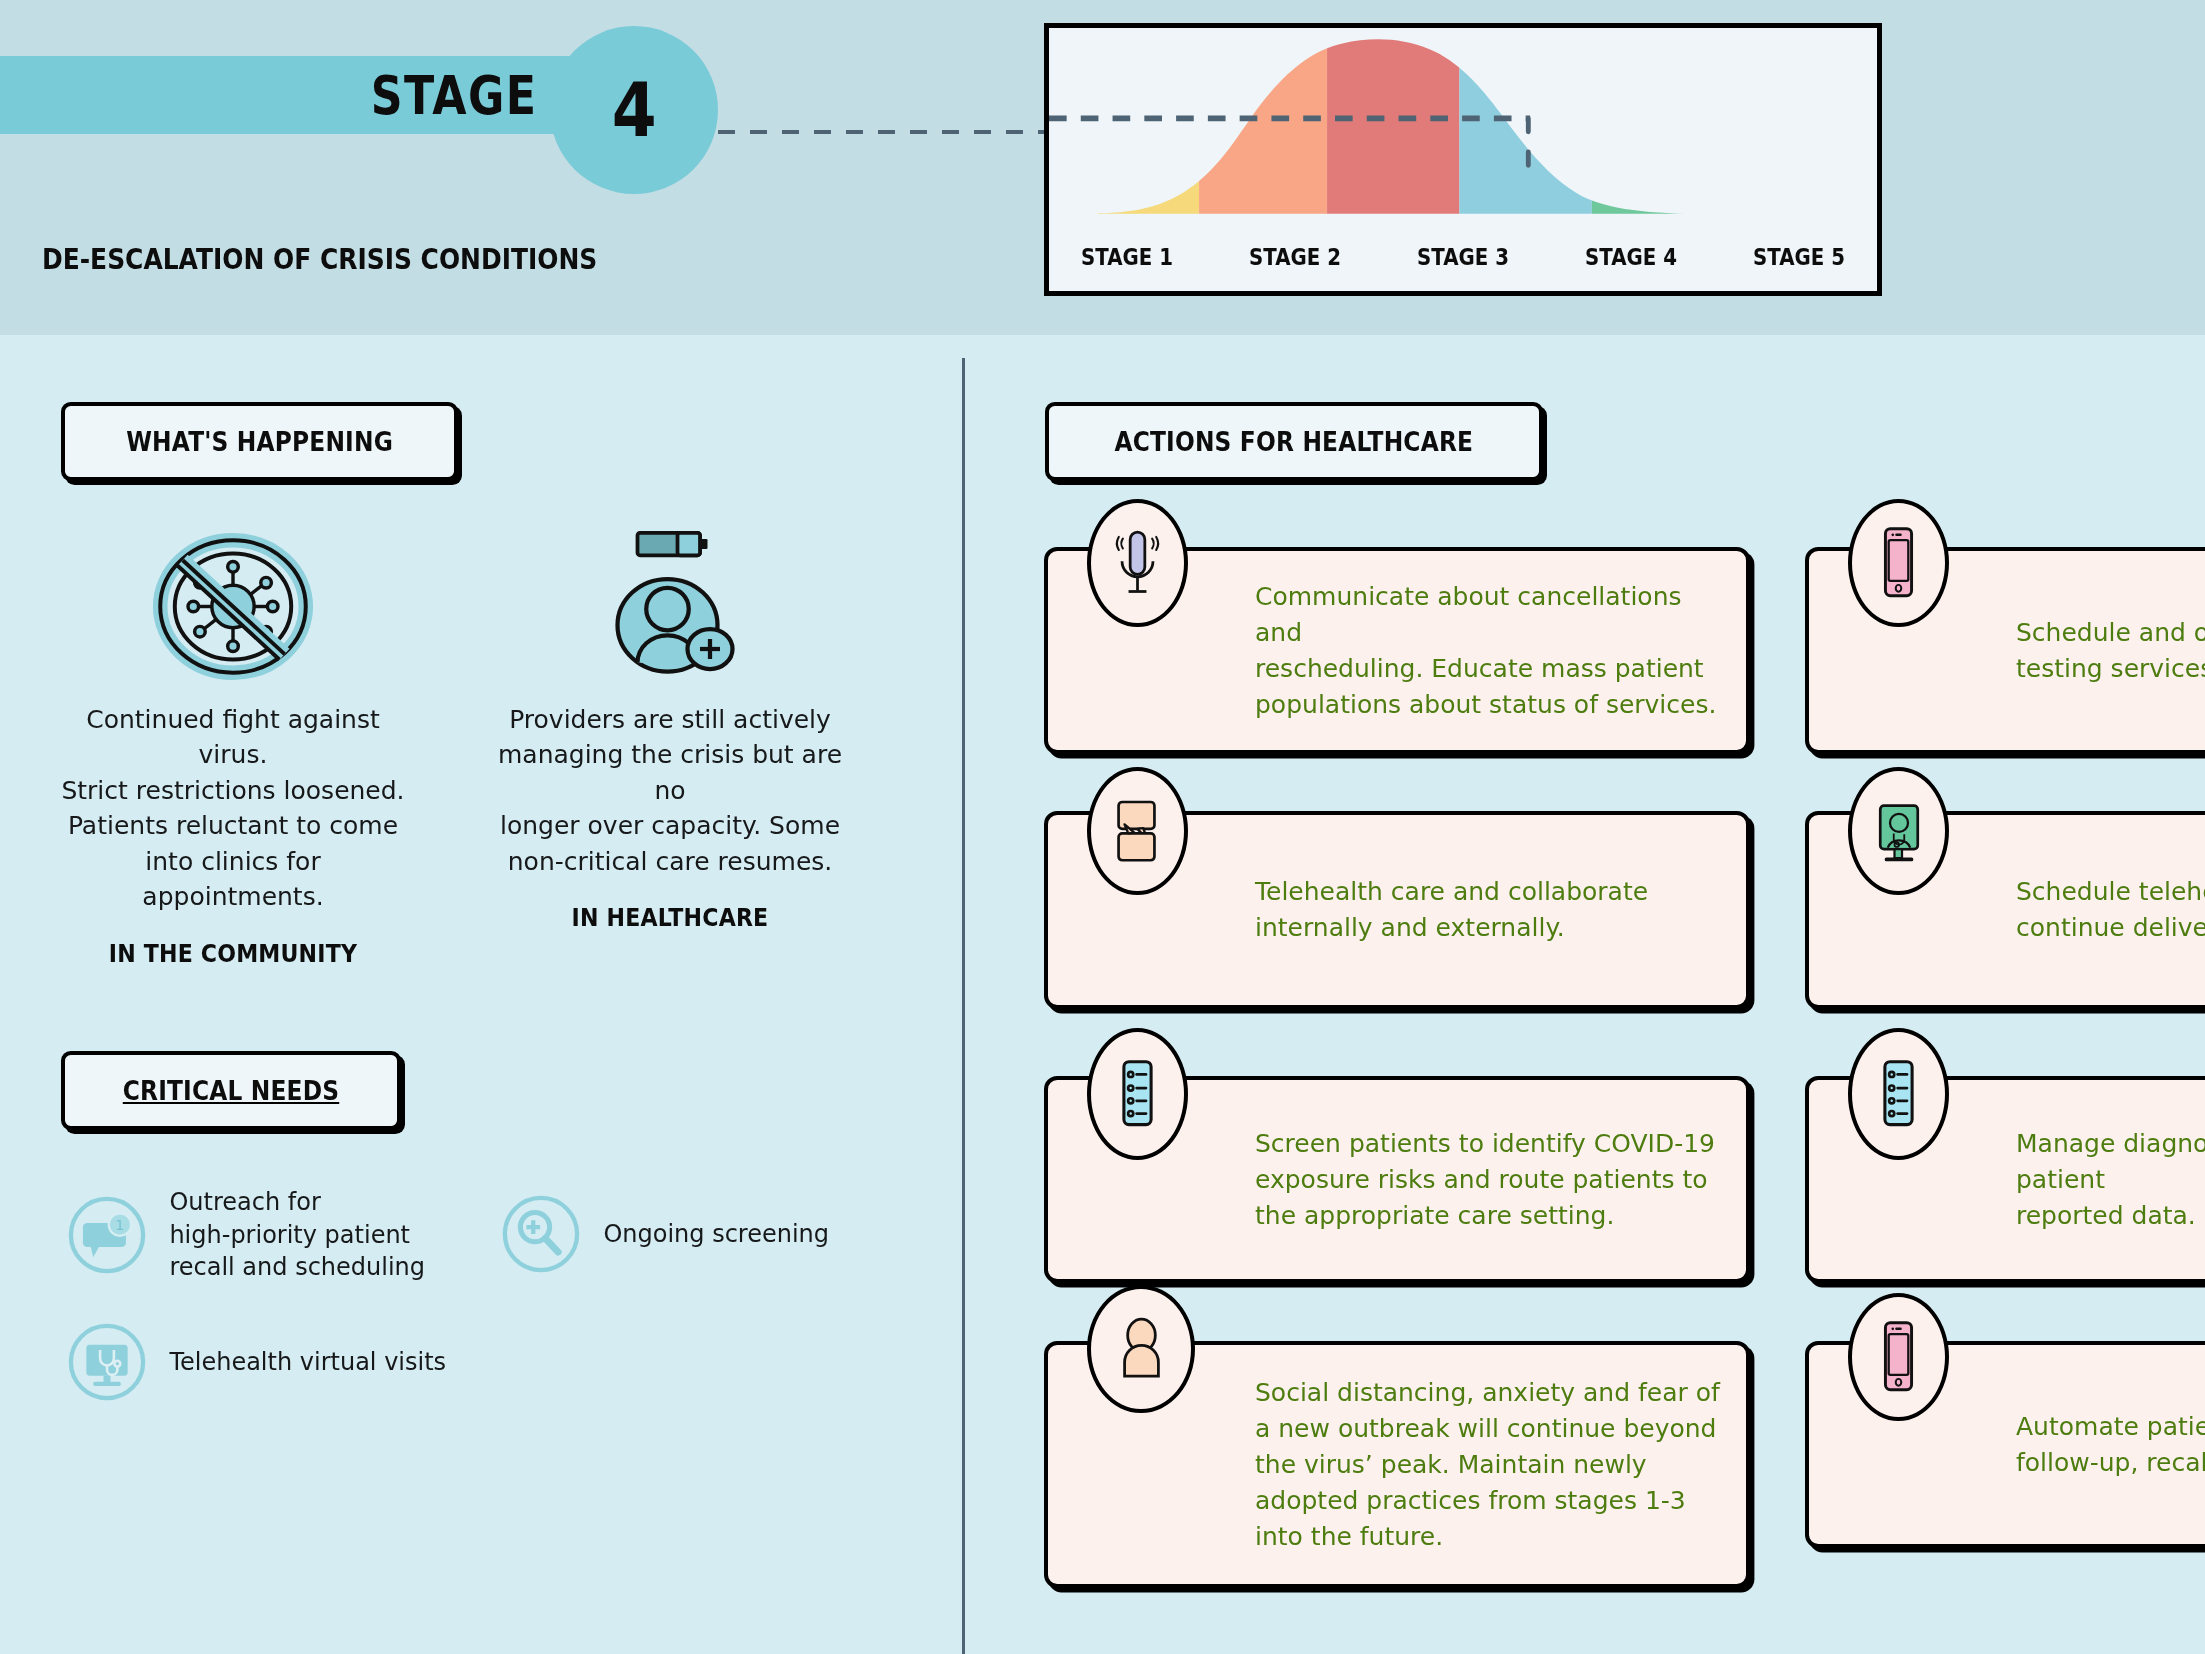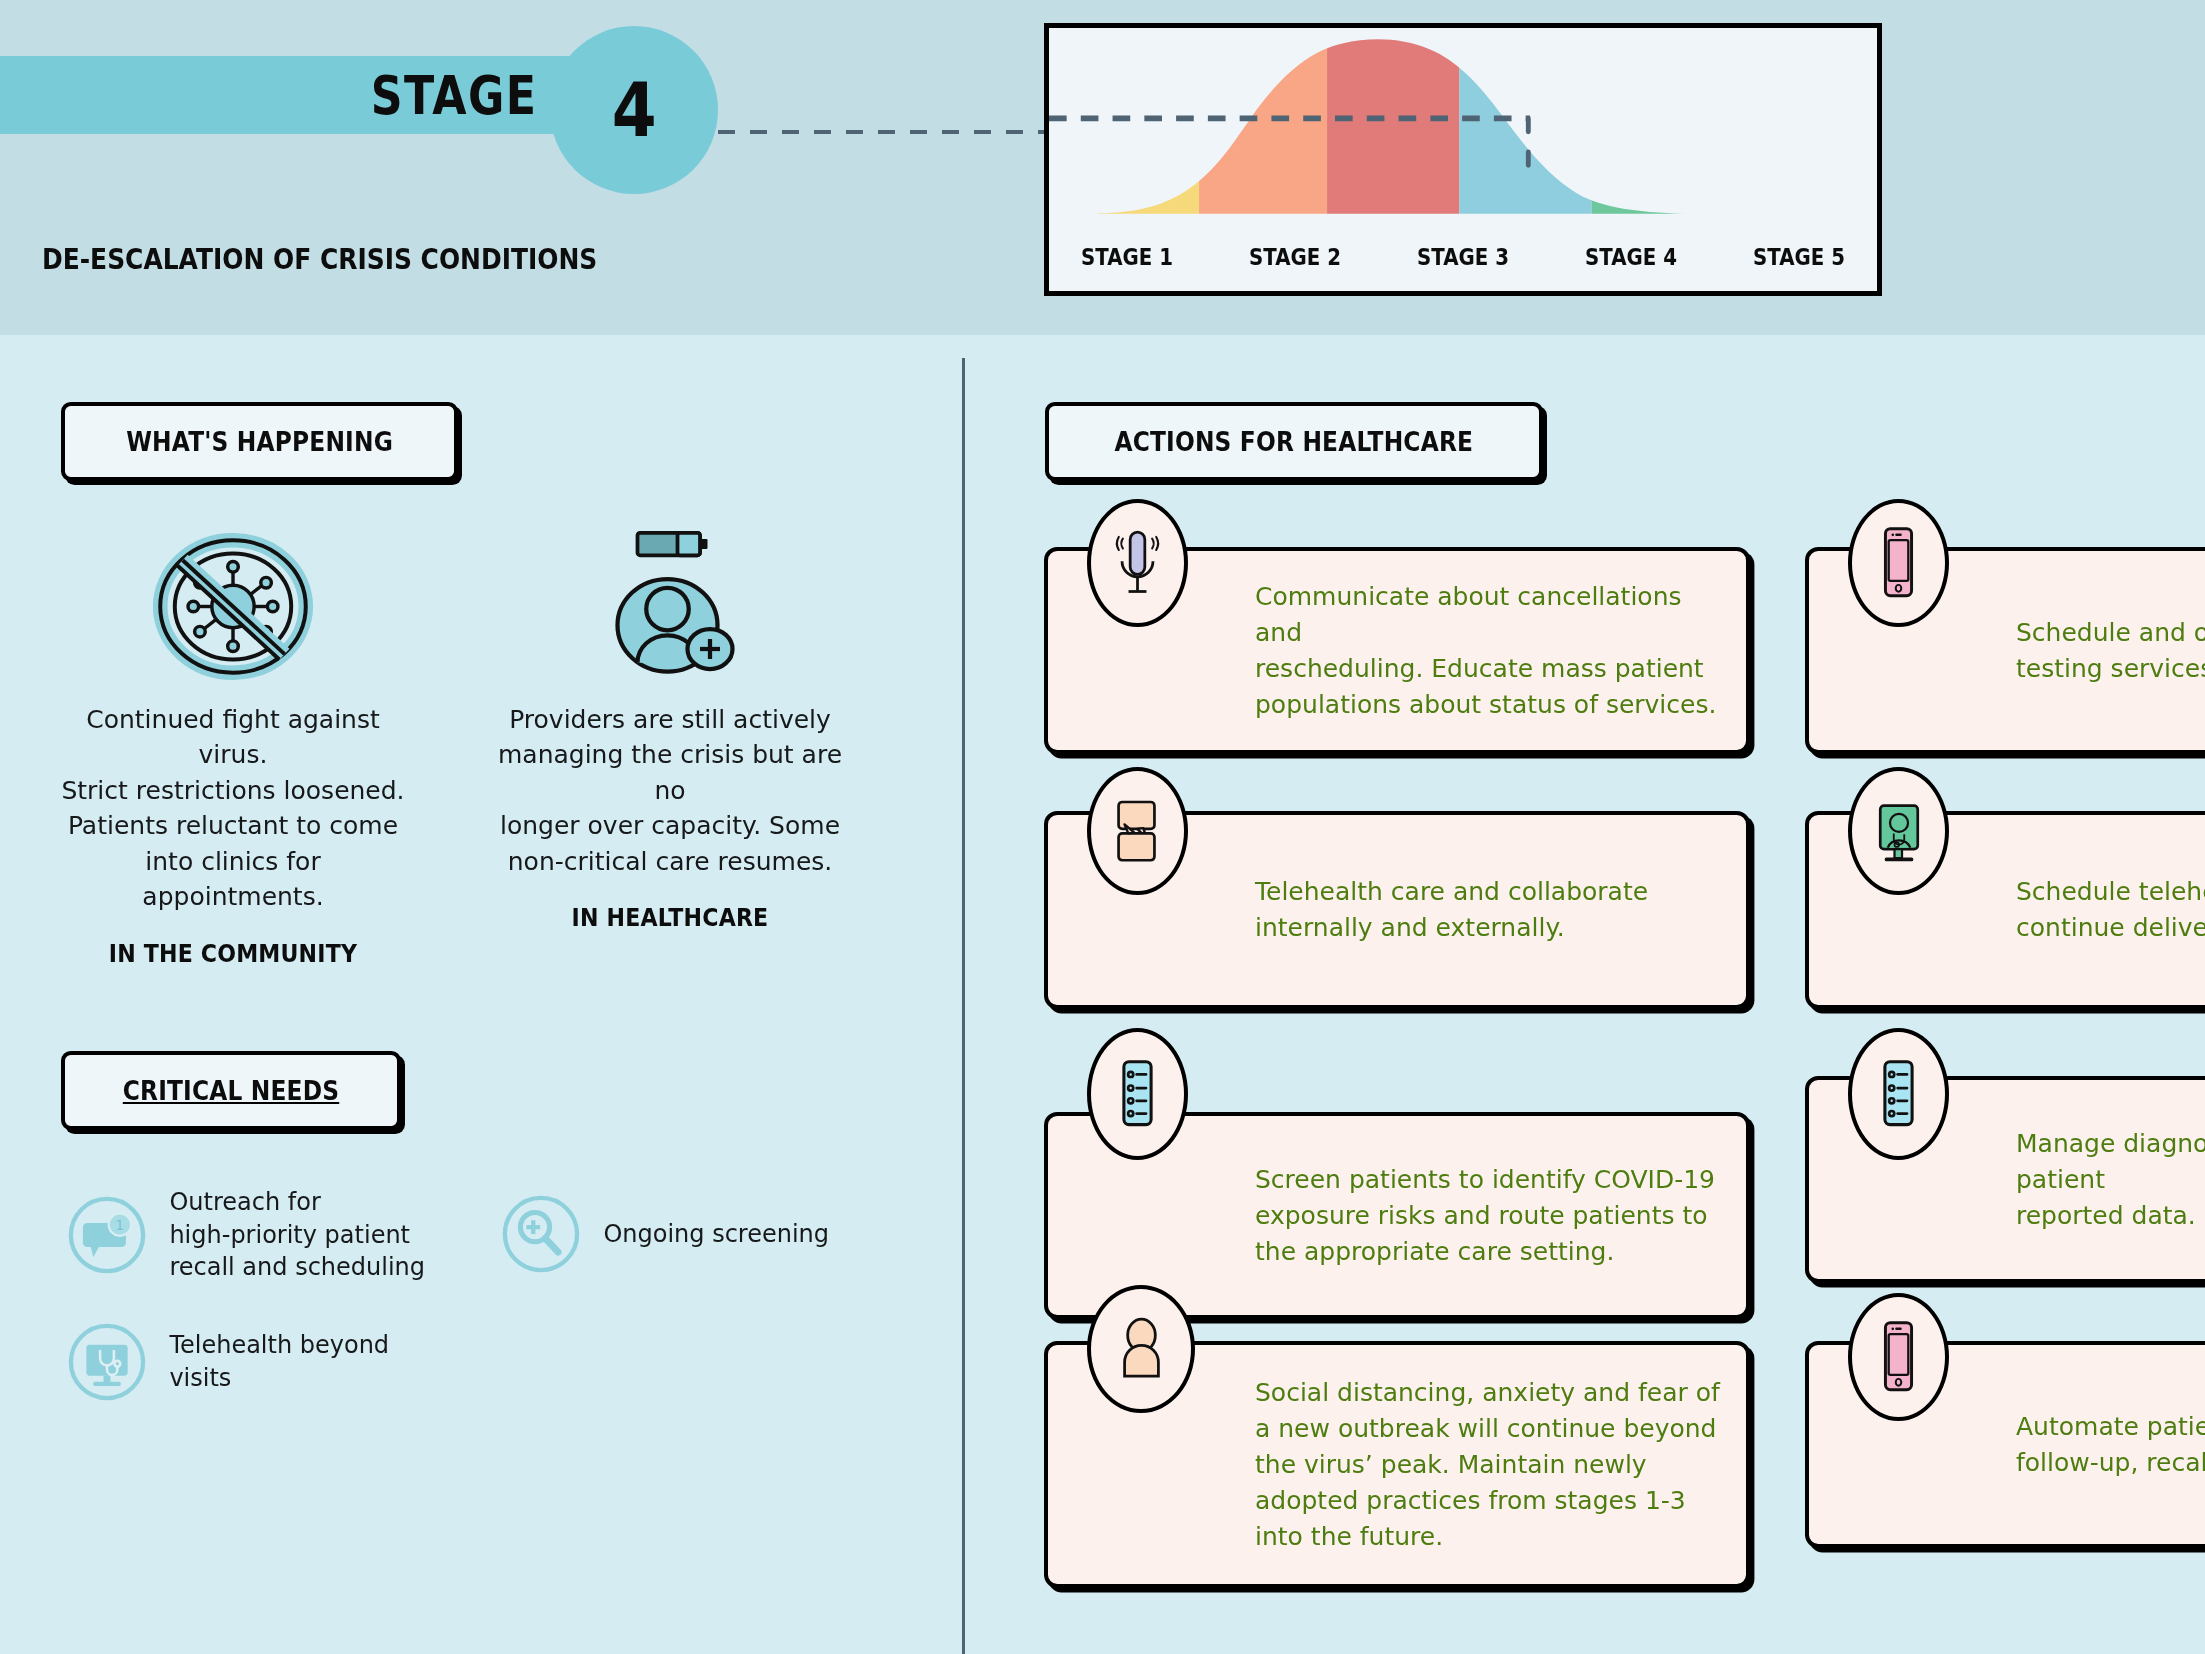--- a/index.html
+++ b/index.html
@@ -296,21 +296,21 @@
       <svg width="86" height="86" viewBox="0 0 100 100">
         <circle cx="50" cy="50" r="42" fill="none" stroke="#8ed0dc" stroke-width="5"></circle>
         <rect x="26" y="30" width="48" height="36" rx="4" fill="#8ed0dc"></rect>
         <rect x="46" y="66" width="8" height="8" fill="#8ed0dc"></rect>
         <rect x="34" y="73" width="32" height="5" rx="2" fill="#8ed0dc"></rect>
         <path d="M42,36 v10 a8,8 0 0 0 16,0 v-10" fill="none" stroke="#dff0f4" stroke-width="3"></path>
         <path d="M50,54 v5 a6,6 0 0 0 12,0 v-4" fill="none" stroke="#dff0f4" stroke-width="3"></path>
         <circle cx="62" cy="52" r="3.4" fill="none" stroke="#dff0f4" stroke-width="3"></circle>
       </svg>
     </span>
-    <span class="cn-label">Telehealth beyond visits</span>
+    <span class="cn-label">Telehealth virtual visits</span>
   </div>
 
 
   <div class="section-pill" style="left:1045px; top:402px; width:498px; height:79px;">
     <span>ACTIONS FOR HEALTHCARE</span>
   </div>
 
   <div class="action-card" style="left:1044px; top:547px;">
     <div class="card-body" style="width:706px; height:207px; padding-left:207px; padding-right:22px;">
       <span class="card-text">Communicate about cancellations and
@@ -376,21 +376,21 @@
         <rect x="21" y="82" width="38" height="5" rx="2" fill="#111"></rect>
         <circle cx="40" cy="36" r="12" fill="#63c79b" stroke="#111" stroke-width="3"></circle>
         <path d="M25,69 a16,15 0 0 1 30,0" fill="#63c79b" stroke="#111" stroke-width="3"></path>
         <path d="M33,50 v8 a7,7 0 0 0 14,0 v-7" fill="none" stroke="#111" stroke-width="2.4"></path>
         <circle cx="37" cy="65" r="3" fill="none" stroke="#111" stroke-width="2.4"></circle>
       </svg>
     </div>
   </div>
 
   <div class="action-card" style="left:1044px; top:1076px;">
-    <div class="card-body" style="width:706px; height:207px; padding-left:207px; padding-right:22px;margin-top:36px;">
+    <div class="card-body" style="width:706px; height:207px; padding-left:207px; padding-right:22px;">
       <span class="card-text">Screen patients to identify COVID-19
 exposure risks and route patients to
 the appropriate care setting.</span>
     </div>
     <div class="card-badge" style="left:43px; top:-48px; width:101px; height:132px; border-radius:50%;">
       <svg width="51" height="86" viewBox="0 0 60 100">
         <rect x="14" y="12" width="32" height="74" rx="6" fill="#a8e4f2" stroke="#111" stroke-width="3.6"></rect>
         <g stroke="#111" stroke-width="3.2" stroke-linecap="round">
           <circle cx="22" cy="27" r="3" fill="none"></circle>
             <line x1="29" y1="27" x2="40" y2="27"></line>

